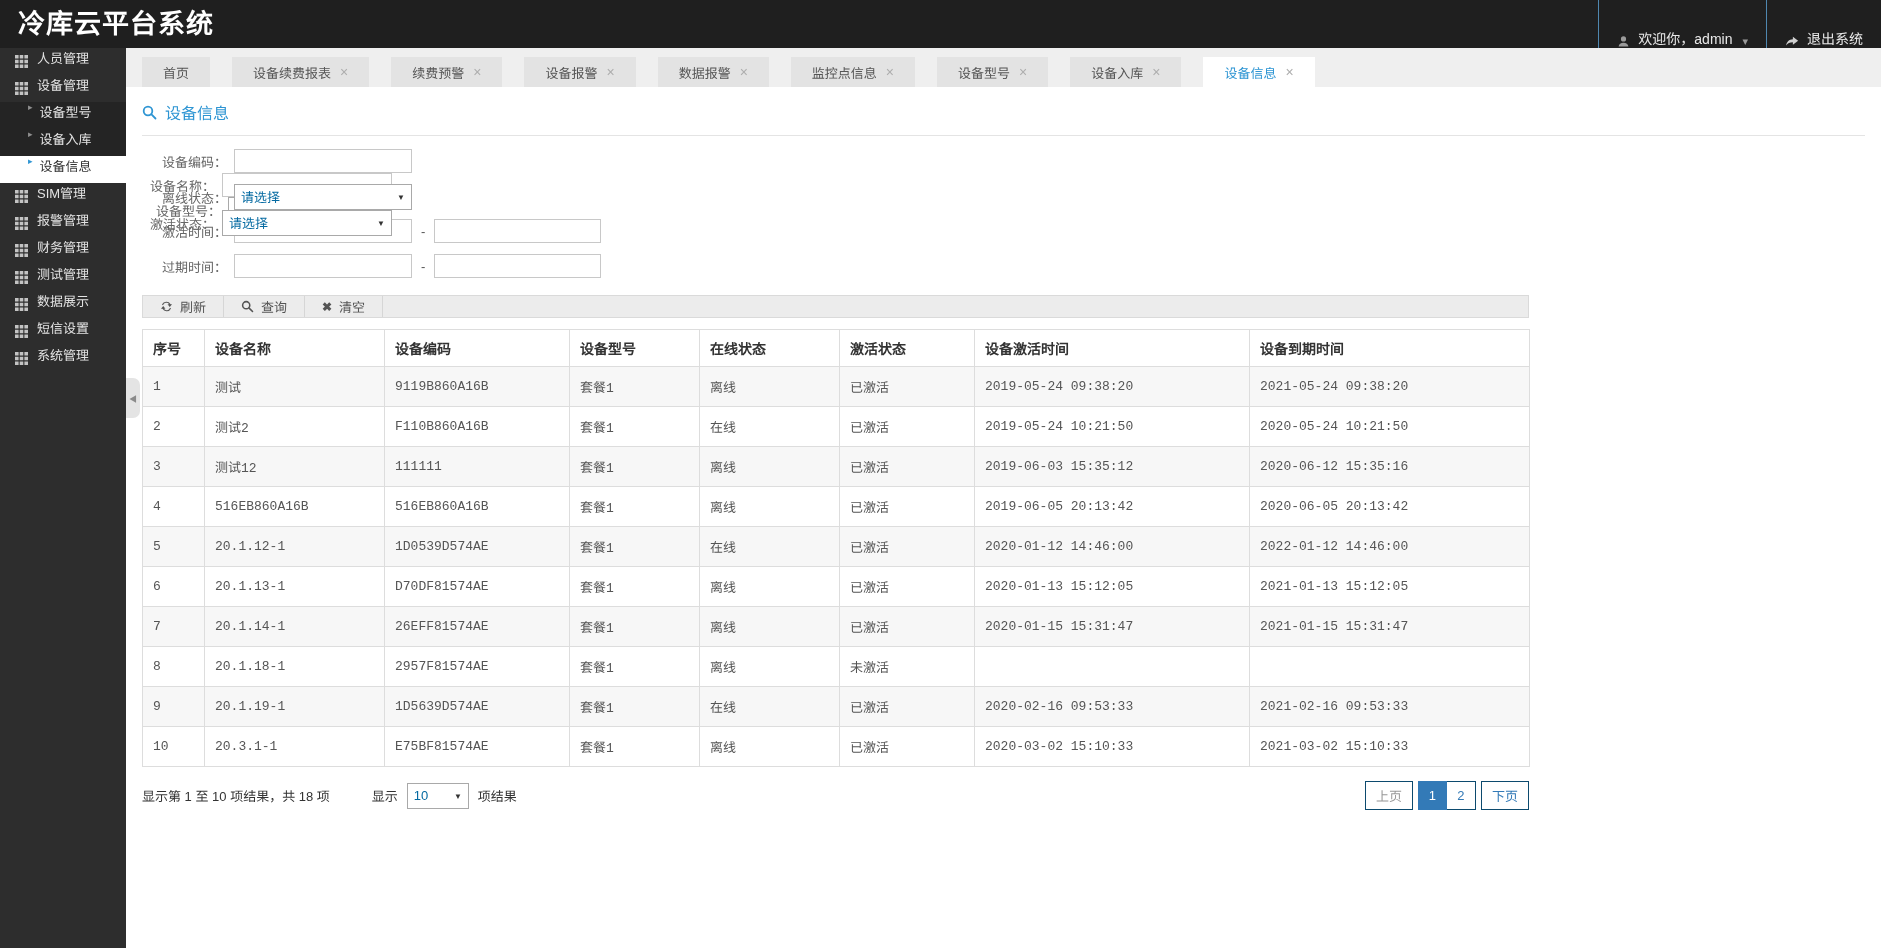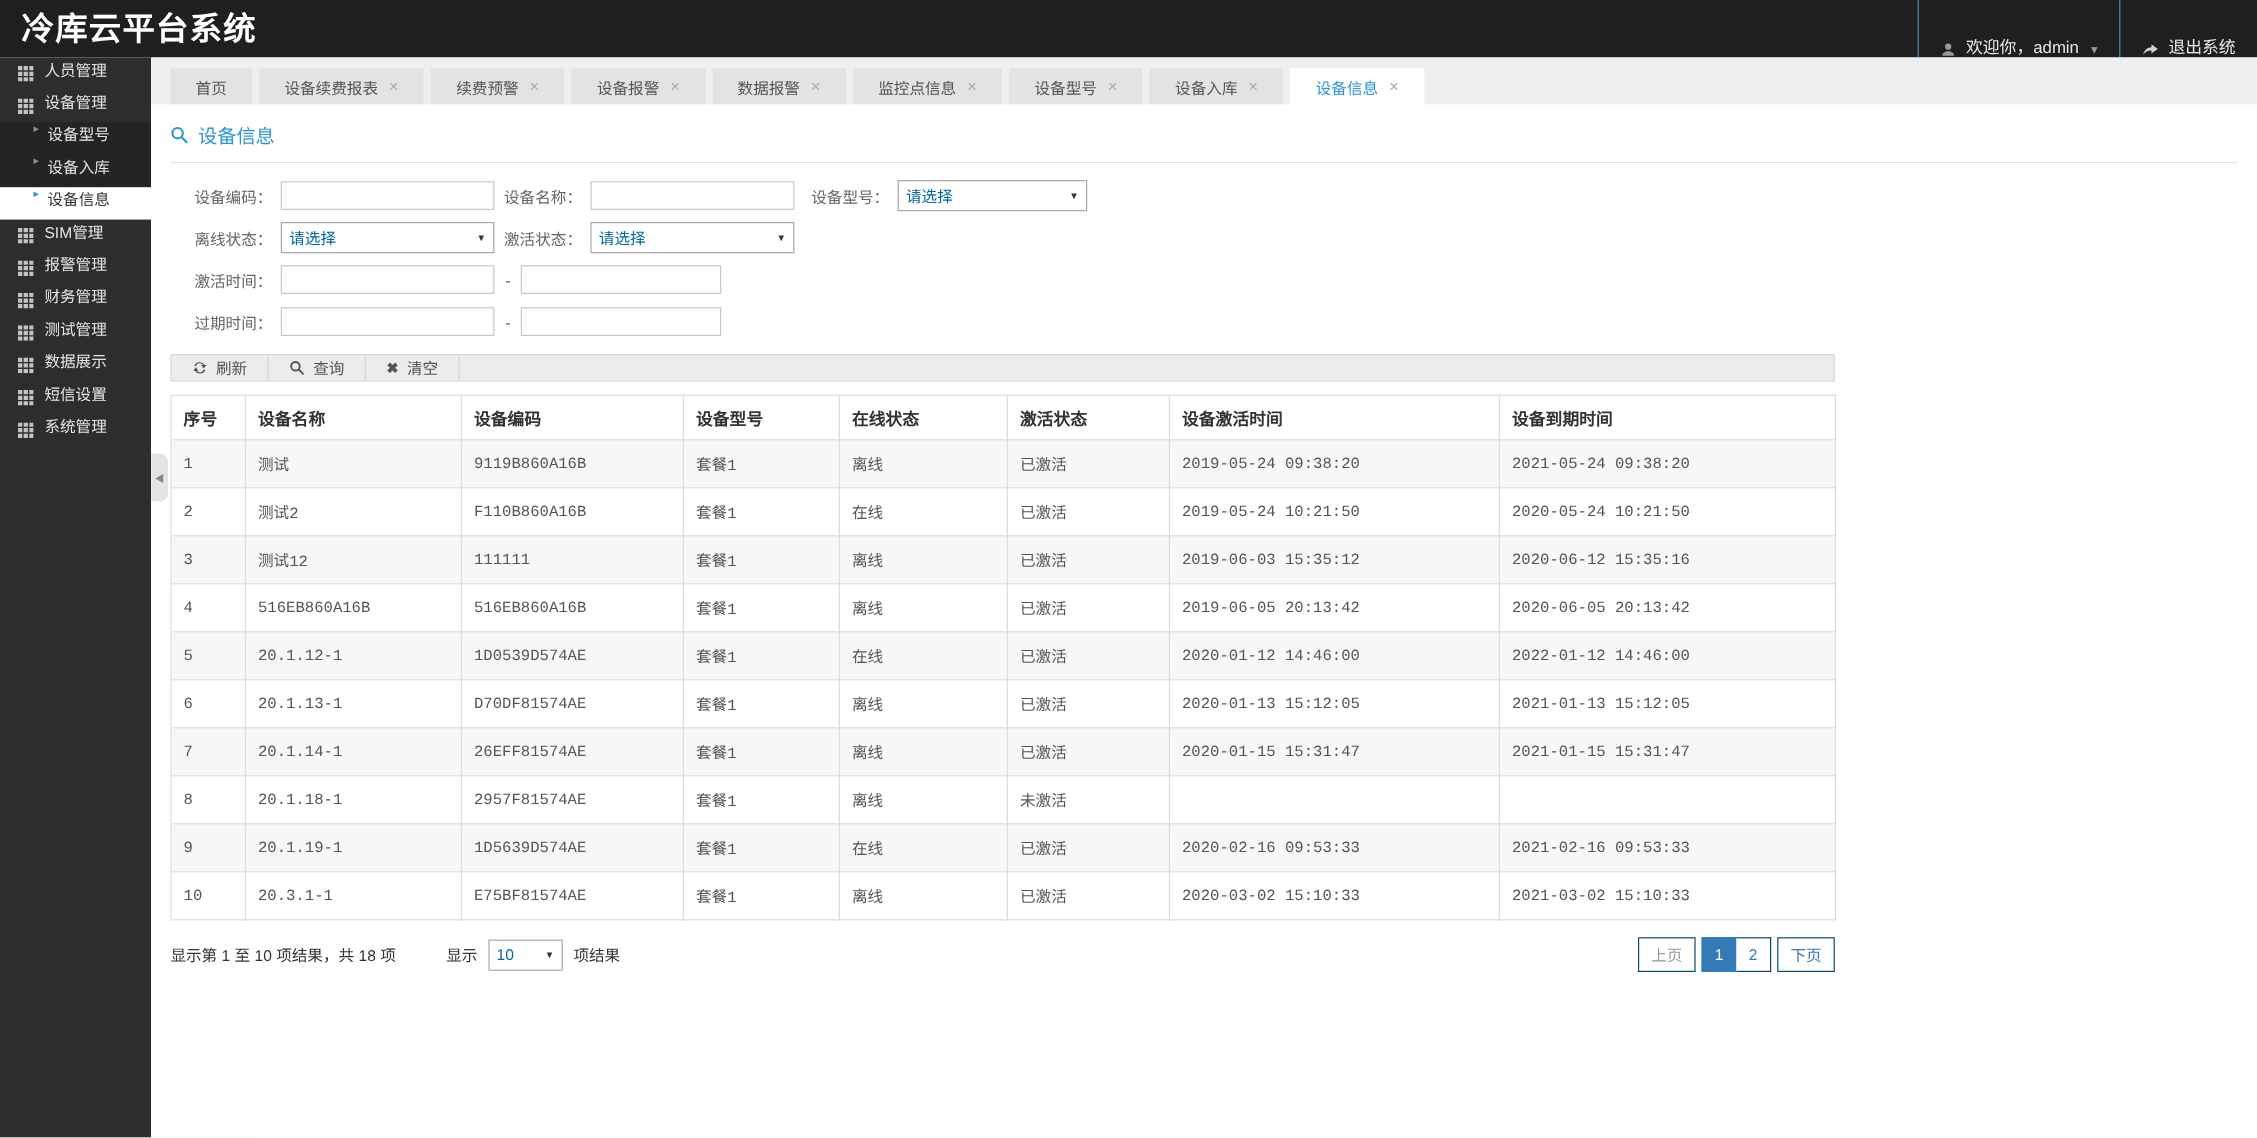--- a/index.html
+++ b/index.html
@@ -21,32 +21,32 @@
   .side-item .gi { color:#c3c3c3; display:flex; align-items:center; }
   .side-sub { background:#242424; padding-left:28px; gap:7px; }
   .side-sub .arr { color:#8f8f8f; font-size:9px; }
   .side-sub.active { background:#ffffff; color:#333; }
   .side-sub.active .arr { color:#2e95d3; }
 
   .collapse-handle { position:absolute; left:126px; top:330px; width:14px; height:40px; background:#e4e4e4; border-radius:0 7px 7px 0; display:flex; align-items:center; justify-content:center; color:#8a8a8a; font-size:8px; cursor:pointer; z-index:5; }
 
   
   .content { flex:1; background:#efefef; display:flex; flex-direction:column; min-width:0; }
-  .tabbar { height:39px; display:flex; align-items:flex-end; padding-left:16px; gap:6px; background:#efefef; flex:0 0 39px; }
+  .tabbar { height:39px; display:flex; align-items:flex-end; padding-left:16px; gap:22px; background:#efefef; flex:0 0 39px; }
   .tab { height:30px; background:#e3e3e3; color:#555; font-size:13px; padding:0 21px; display:flex; align-items:center; gap:9px; cursor:pointer; white-space:nowrap; }
   .tab .x { color:#adadad; font-size:14px; line-height:1; }
   .tab.active { background:#fff; color:#2e95d3; }
 
   .panel { flex:1; background:#fff; padding:13px 16px 0 16px; }
   .section-title { display:flex; align-items:center; gap:8px; color:#2e95d3; font-size:16px; }
   .section-title .ico { display:flex; align-items:center; color:#2e95d3; }
   .divider { height:1px; background:#e4e4e4; margin:11px 0 13px; }
 
   
-  .form-row { display:flex; margin-bottom:7px; height:28px; }
+  .form-row { display:flex; margin-bottom:7px; height:28px;flex-direction:column; }
   .fg { display:flex; align-items:center; }
   .fl { display:inline-block; text-align:right; color:#666; font-size:13px; padding-right:7px; white-space:nowrap; }
   .lw1 { width:92px; } .lw2 { width:80px; } .lw3 { width:86px; }
   input[type="text"] { height:24px; border:1px solid #c8c8c8; background:#fff; padding:0 6px; font-size:13px; color:#333; outline:none; }
   .w178 { width:178px; } .w170 { width:170px; } .w167 { width:167px; }
   .selwrap { position:relative; display:inline-block; }
   select { -webkit-appearance:none; appearance:none; height:26px; border:1px solid #a9a9a9; background:#fff; font-size:13px; color:#0369a1; padding:0 20px 0 6px; border-radius:0; outline:none; cursor:pointer; font-family:"Liberation Sans", sans-serif; }
   .sw158 select { width:158px; } .sw178 select { width:178px; } .sw170 select { width:170px; }
   .selwrap .sarr { position:absolute; right:7px; top:50%; transform:translateY(-50%); font-size:8px; color:#333; pointer-events:none; }
   .dash { color:#555; margin:0 9px; font-size:13px; }

